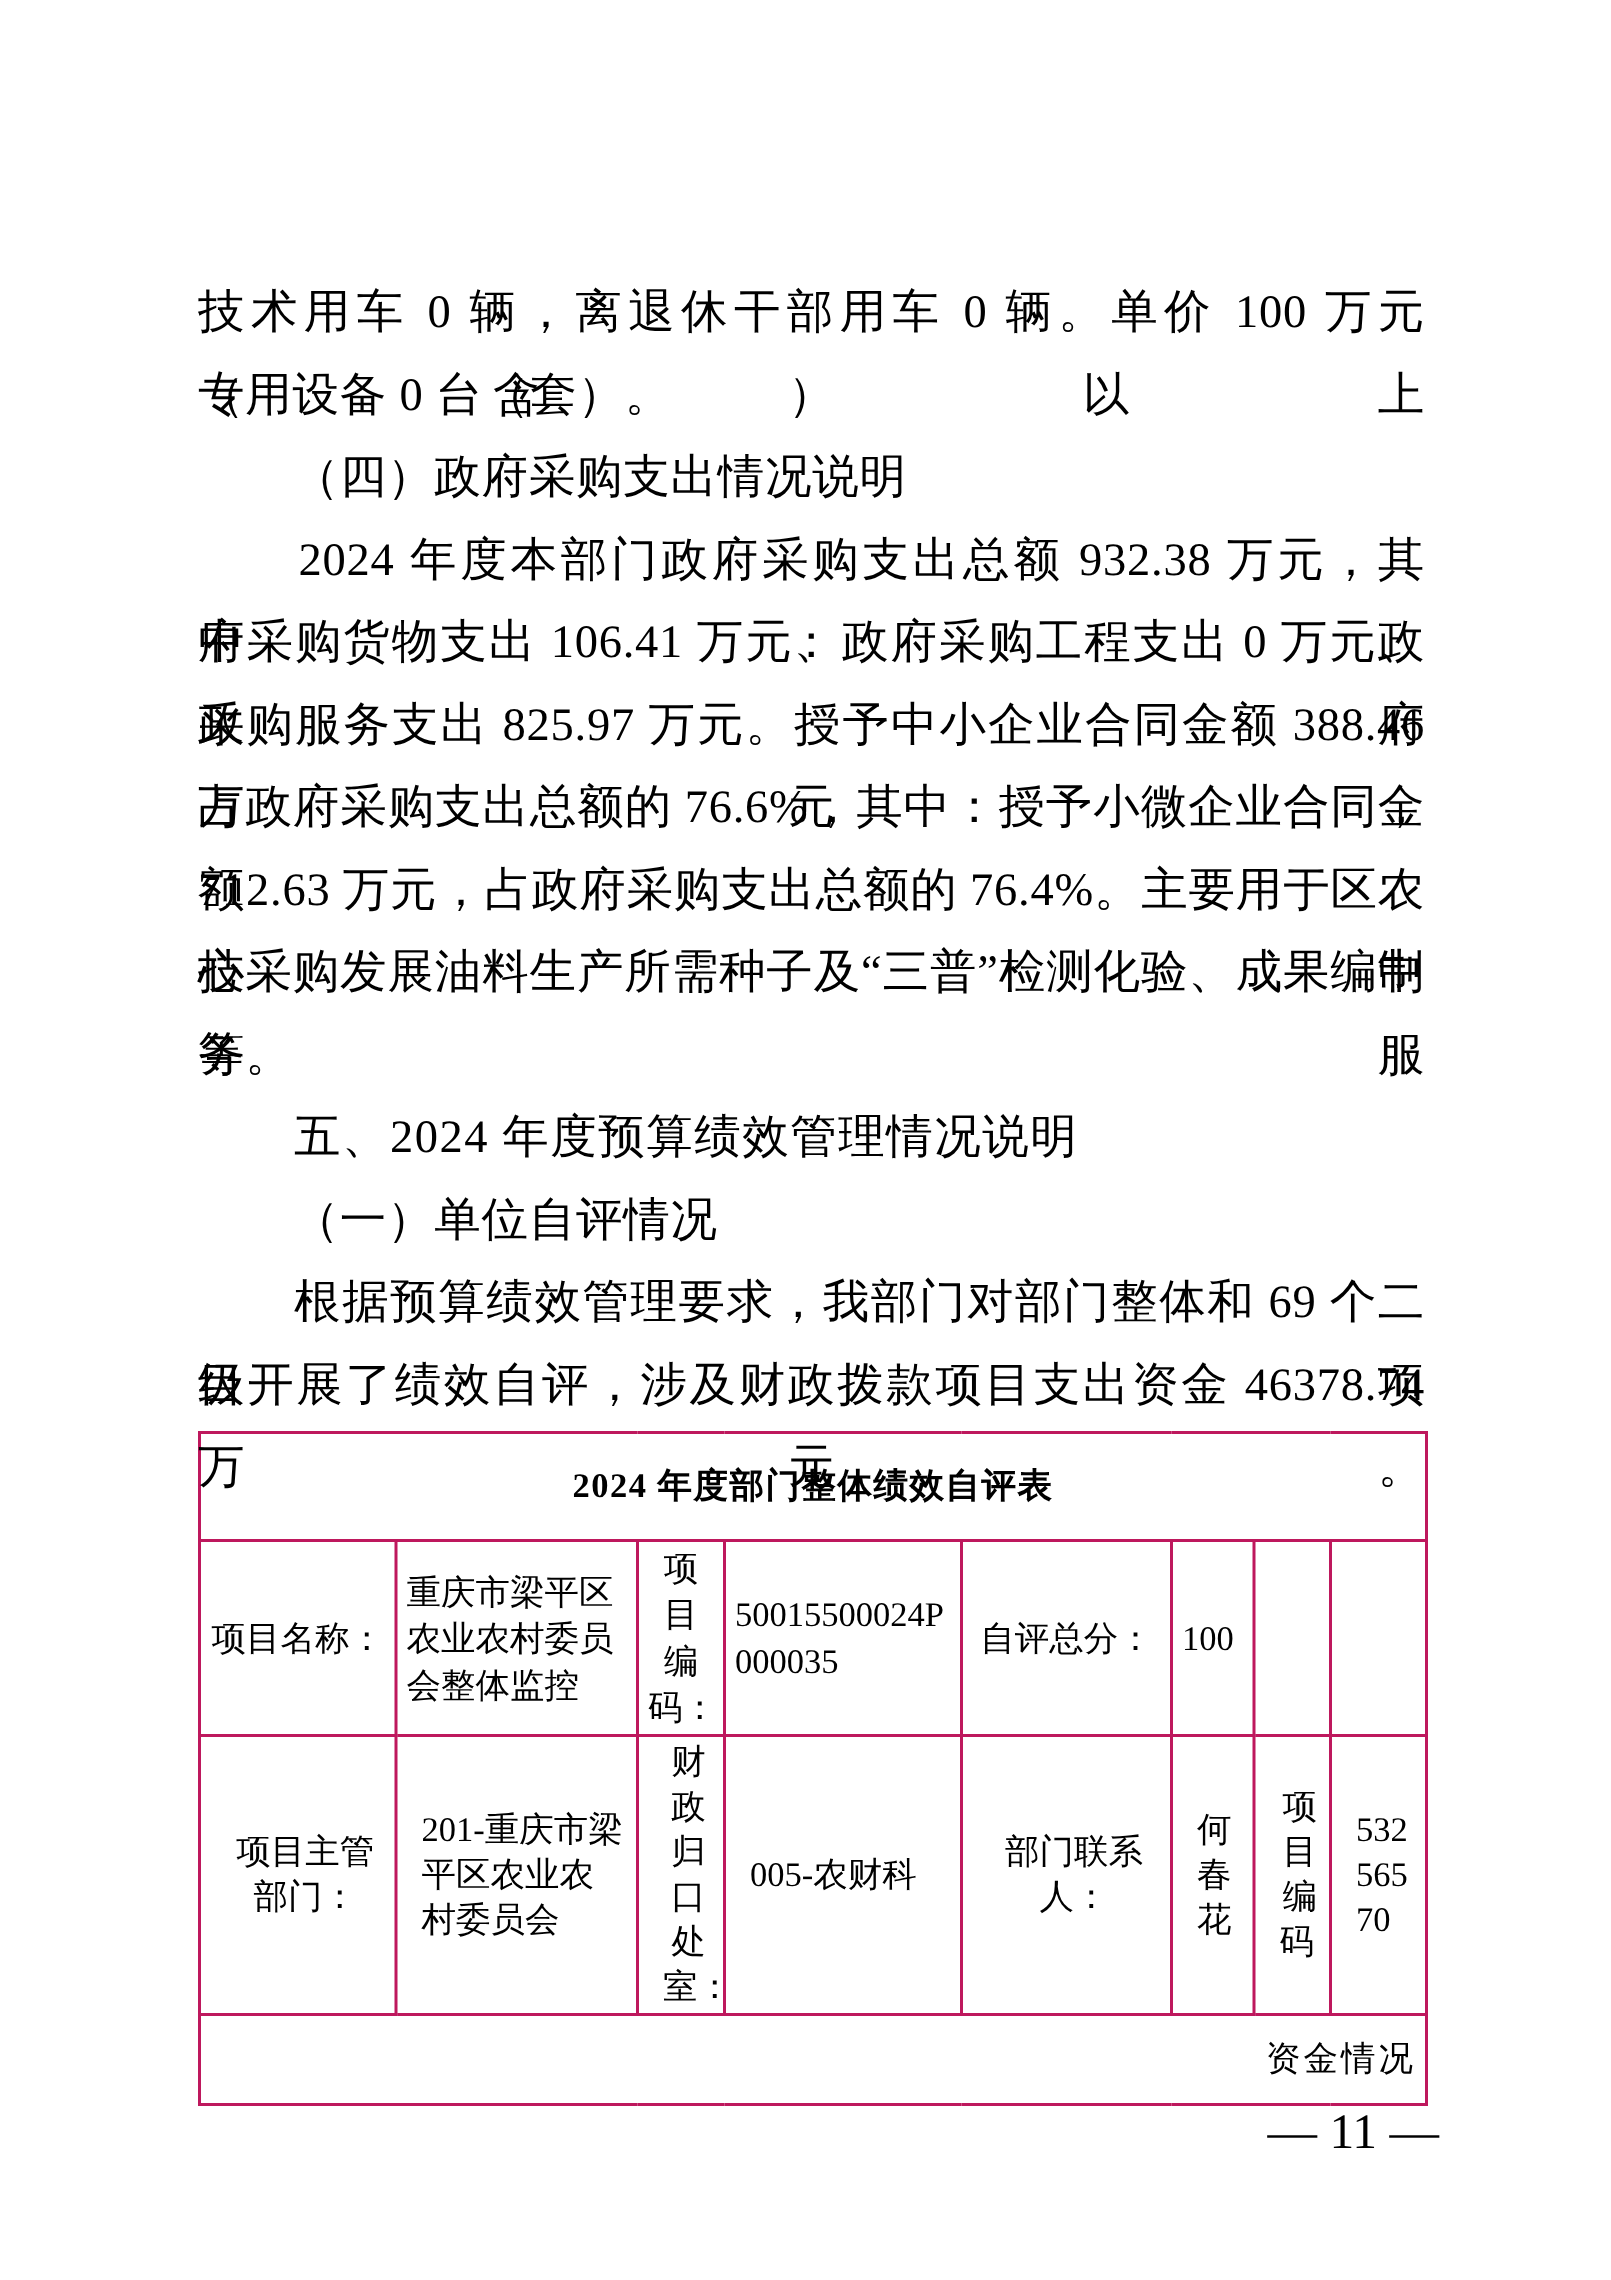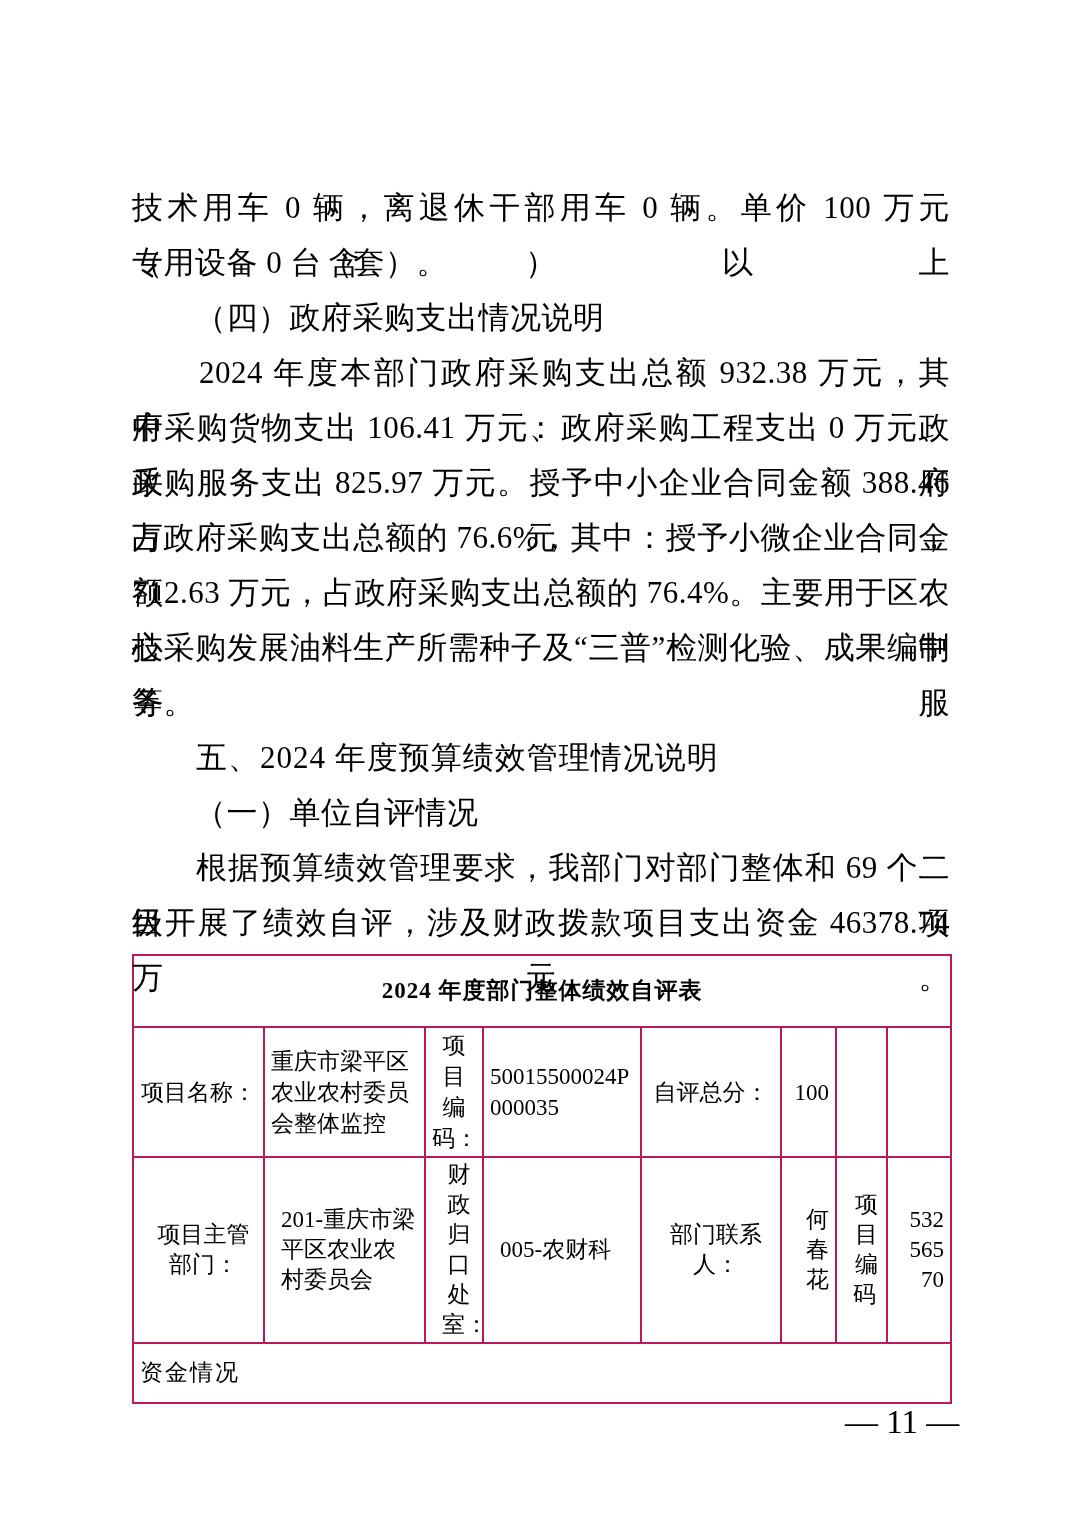--- a/index.html
+++ b/index.html
@@ -62,27 +62,27 @@
   td.t-title {
     height: 66px;
     text-align: center;
     font-weight: bold;
     font-size: 38px;
     letter-spacing: 1px;
     padding: 4px 2px;
   }
   td.t-label   { text-align: center; }
   td.t-value   { text-align: left; }
-  td.t-center  { text-align: right; }
+  td.t-center  { text-align: left; }
   td.t-empty   { }
   tr.r1 td { height: 80px; }
   tr.r2 td { height: 112px; line-height: 1.3; padding-left: 16px; }
   td.t-section {
     height: 54px;
-    text-align: left;
+    text-align: right;
     font-size: 29px;
     letter-spacing: 2px;
     margin-top: 12px;
   }
   
   .page-number {
     position: absolute;
     left: 845px;
     top: 1406px;
     font-size: 33px;

